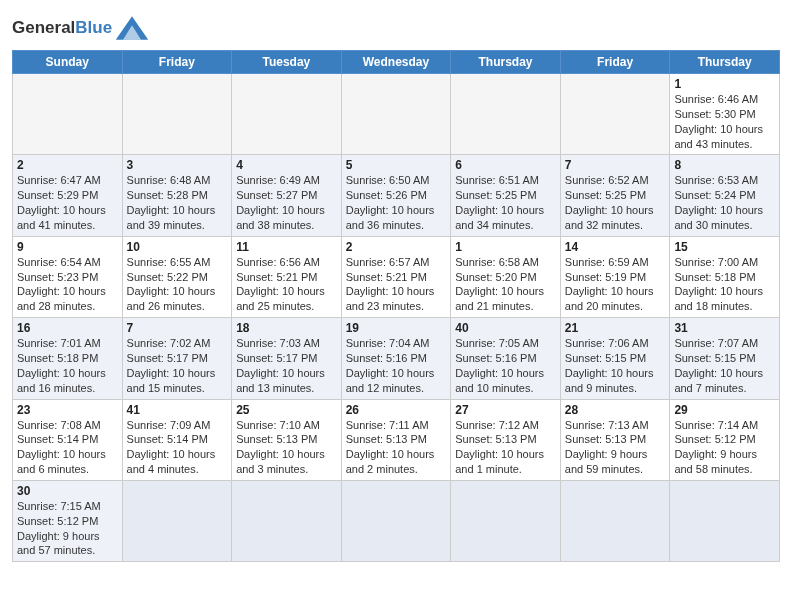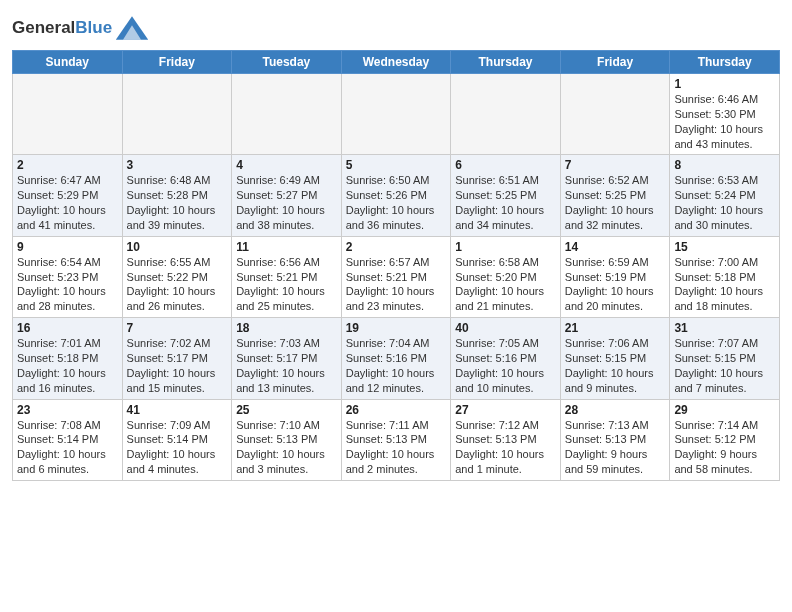--- a/index.html
+++ b/index.html
@@ -248,15 +248,27 @@
           </td>
           <td>
             <span class="day-number">28</span>
             <div class="day-info">Sunrise: 7:13 AM<br>Sunset: 5:13 PM<br>Daylight: 9 hours and 59 minutes.</div>
           </td>
           <td>
             <span class="day-number">29</span>
             <div class="day-info">Sunrise: 7:14 AM<br>Sunset: 5:12 PM<br>Daylight: 9 hours and 58 minutes.</div>
           </td>
         </tr>
+        <tr class="last-row">
+          <td>
+            <span class="day-number">30</span>
+            <div class="day-info">Sunrise: 7:15 AM<br>Sunset: 5:12 PM<br>Daylight: 9 hours and 57 minutes.</div>
+          </td>
+          <td class="empty"></td>
+          <td class="empty"></td>
+          <td class="empty"></td>
+          <td class="empty"></td>
+          <td class="empty"></td>
+          <td class="empty"></td>
+        </tr>
       </tbody>
   </table>
 </div>
 
 </body></html>

